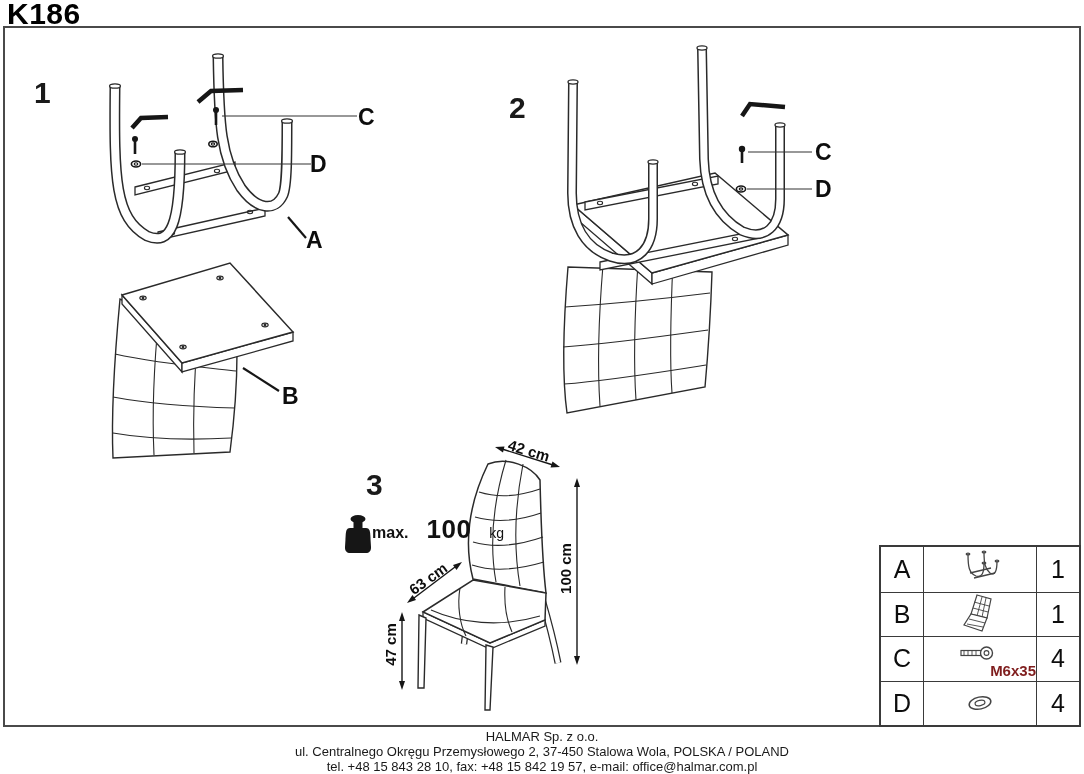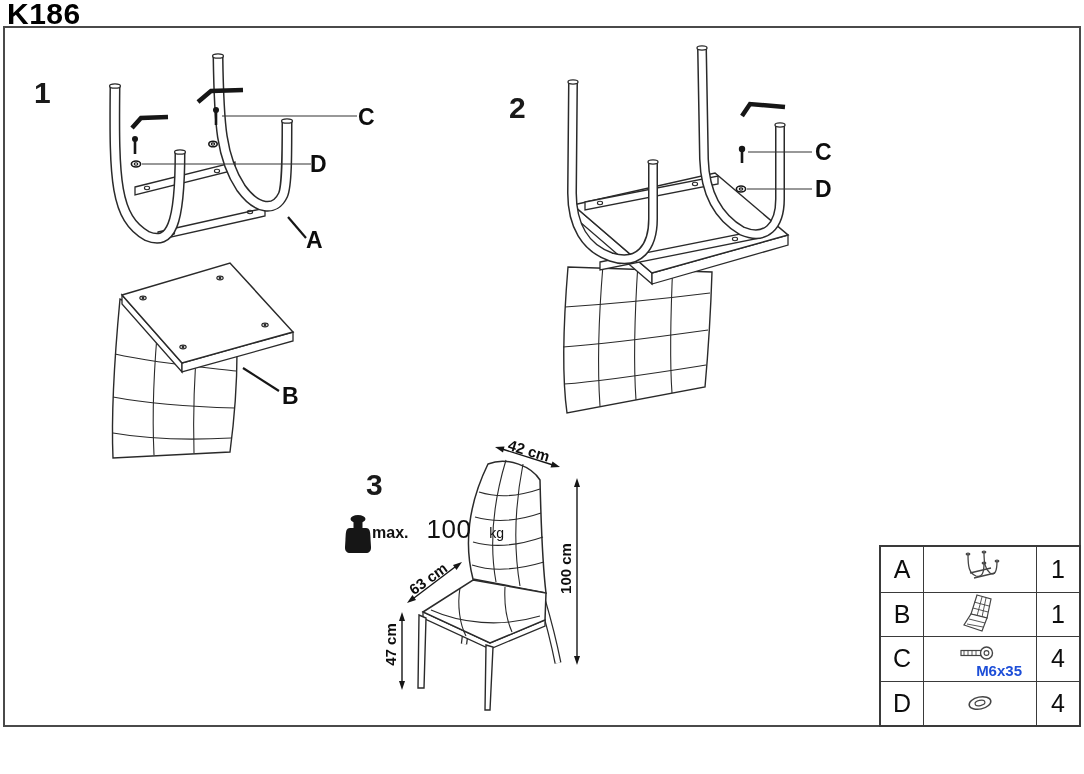--- a/index.html
+++ b/index.html
@@ -7,31 +7,31 @@
          font-family:"Liberation Sans",sans-serif;color:#111;}
   .abs{position:absolute;}
   #model-title{left:7px;top:-3px;font-size:30px;font-weight:800;letter-spacing:.5px;color:#000;}
   #main-border{left:3px;top:26px;width:1078px;height:701px;border:2px solid #4a4a4a;box-sizing:border-box;}
   .fig{position:absolute;}
   .step-num{font-size:30px;font-weight:600;color:#1a1a1a;}
   .callout{font-size:23px;font-weight:700;color:#0d0d0d;width:26px;text-align:left;}
   .dim-label{font-size:15px;font-weight:700;color:#0d0d0d;text-align:center;white-space:nowrap;}
   #max-load{left:372px;top:514px;display:flex;align-items:baseline;gap:18px;}
   #max-load .p1{font-size:16px;font-weight:700;}
-  #max-load .p2{font-size:26px;font-weight:400;letter-spacing:.5px;}
+  #max-load .p2{font-size:26px;font-weight:700;letter-spacing:.5px;}
   #max-load .p3{font-size:14px;font-weight:400;}
   
   #parts-table{left:879px;top:545px;width:202px;height:182px;border:2px solid #3a3a3a;box-sizing:border-box;
                display:grid;grid-template-columns:42px 113px 1fr;grid-auto-rows:1fr;}
   #parts-table .cell{display:flex;align-items:center;justify-content:center;position:relative;
                      border-top:1.5px solid #3a3a3a;border-left:1.5px solid #3a3a3a;box-sizing:border-box;}
   #parts-table .cell.r0{border-top:none;}
   #parts-table .cell.c0{border-left:none;}
   .part-letter,.part-qty{font-size:25px;color:#0d0d0d;}
-  .part-spec{position:absolute;right:14px;bottom:2px;font-size:15px;font-weight:700;color:#1d4ed8;}
+  .part-spec{position:absolute;right:0;bottom:2px;font-size:15px;font-weight:700;color:#7f1d1d;}
   
   #footer{left:0;top:729px;width:1084px;text-align:center;color:#1a1a1a;}
   #footer div{font-size:13px;line-height:15px;}
 </style>
 </head>
 <body>
 
 <div id="stage">
 
   <div id="model-title" class="abs">K186</div>
@@ -295,14 +295,19 @@
           <ellipse cx="15" cy="9" rx="11" ry="6" stroke-width="1.5"></ellipse>
           <ellipse cx="15" cy="9" rx="5" ry="2.6" stroke-width="1.2"></ellipse>
         </g>
       </svg>
     </div>
     <div class="cell">
         <span class="part-qty">4</span>
       </div>
   </div>
 
+  <div id="footer" class="abs">
+    <div>HALMAR Sp. z o.o.</div>
+    <div>ul. Centralnego Okręgu Przemysłowego 2, 37-450 Stalowa Wola, POLSKA / POLAND</div>
+    <div>tel. +48 15 843 28 10, fax: +48 15 842 19 57, e-mail: office@halmar.com.pl</div>
+  </div>
 
 </div>
 
 </body></html>

